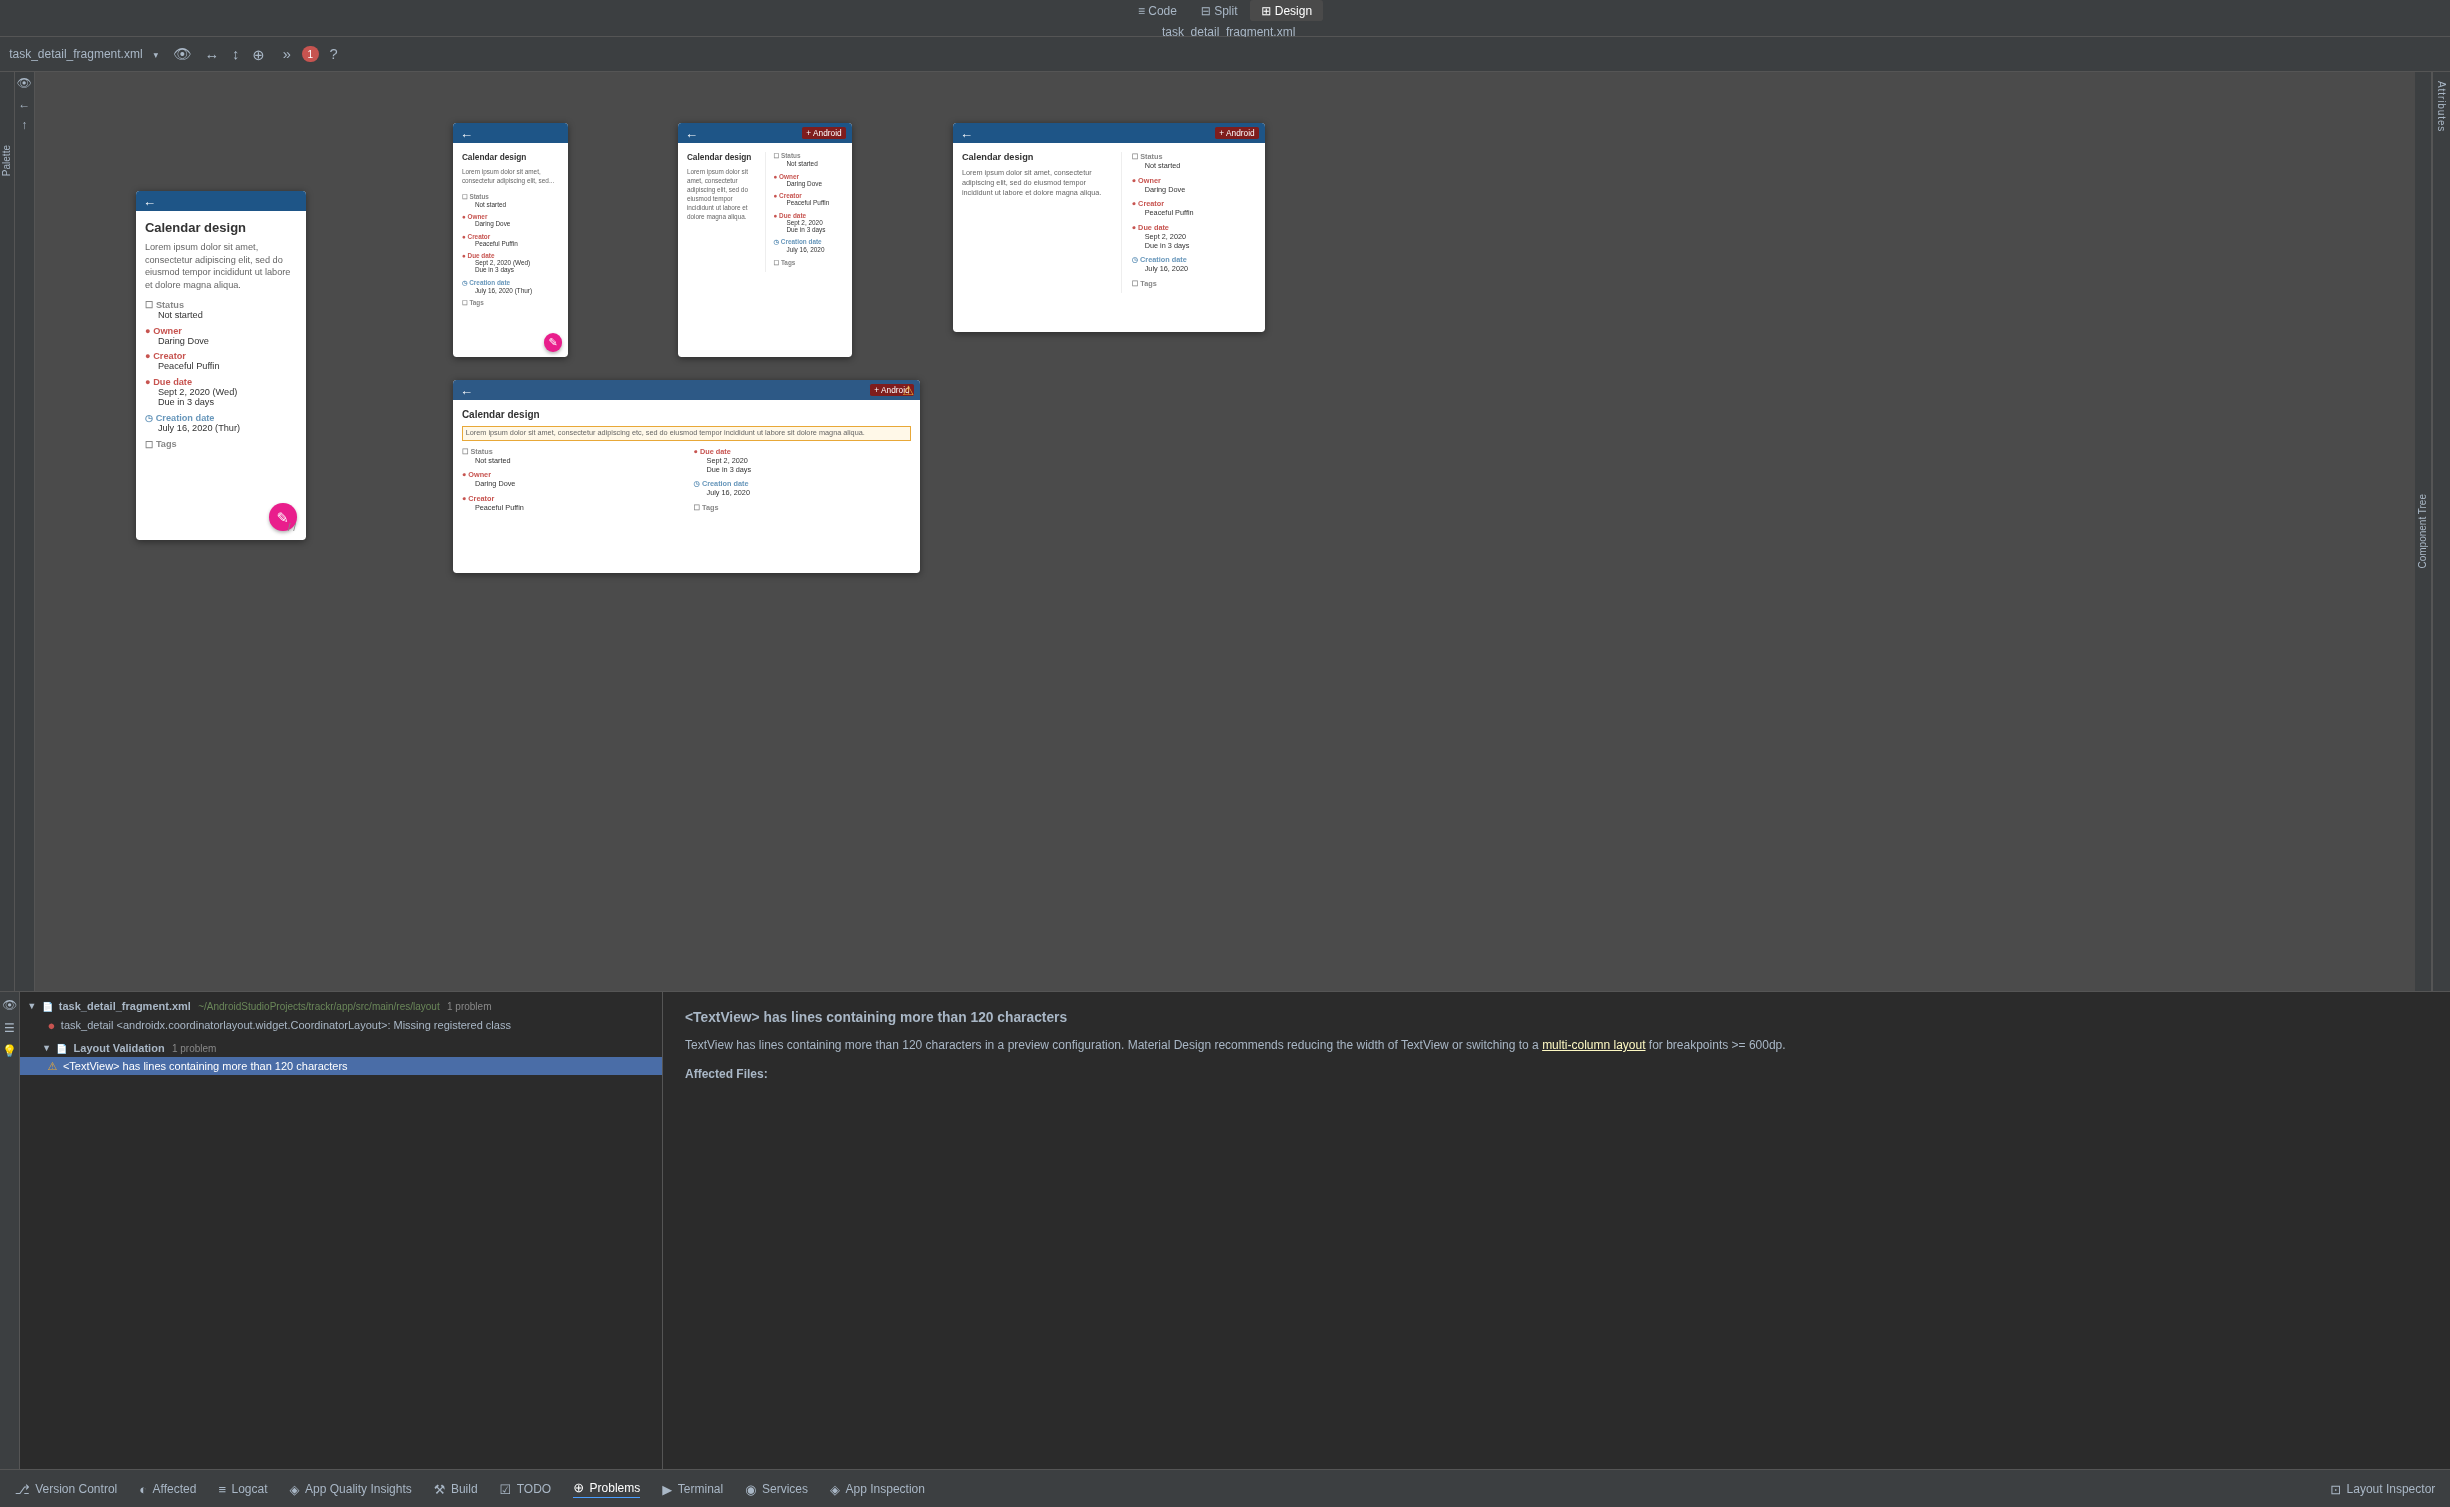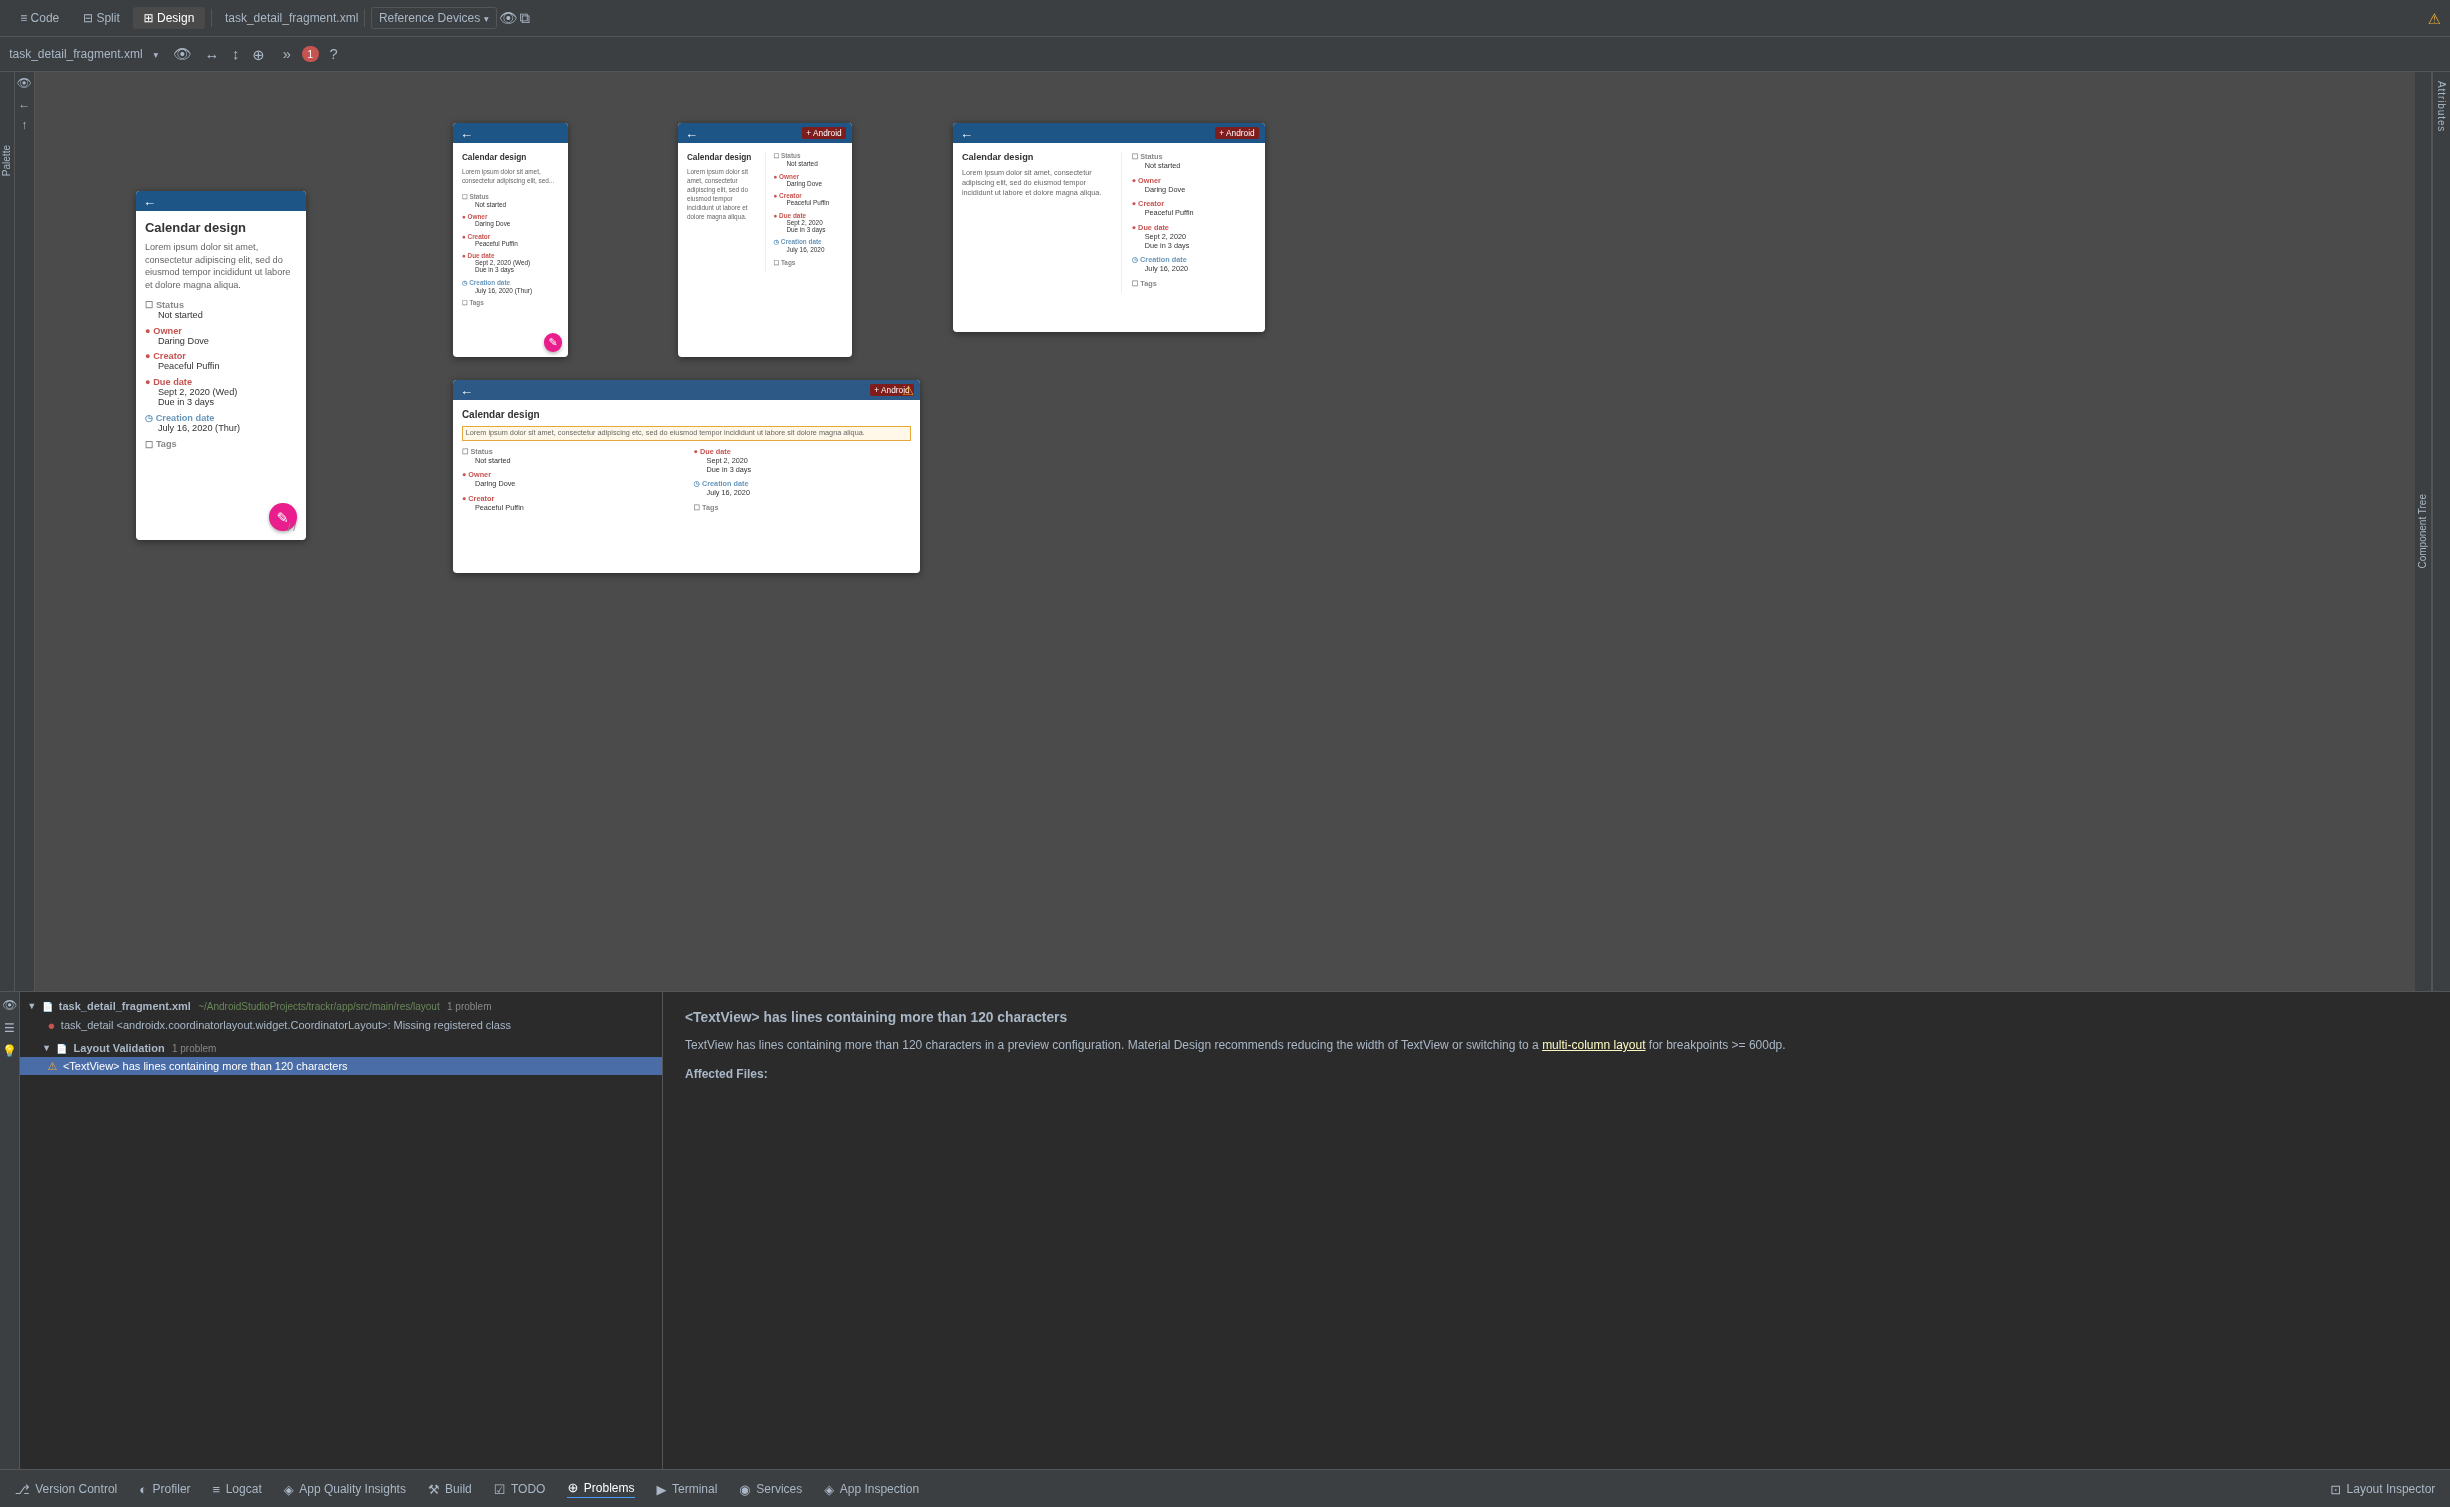--- a/index.html
+++ b/index.html
@@ -18,20 +18,21 @@
     
     .top-toolbar {
       background: #3c3f41;
       border-bottom: 0.9px solid #555;
       height: 37px;
       display: flex;
       align-items: center;
       padding: 0 9.2px;
       gap: 2px;
       flex-shrink: 0;
+      flex-direction: column;
     }
     .toolbar-tabs {
       display: flex;
       gap: 1.8px;
     }
     .toolbar-tab {
       padding: 3.7px 11px;
       border-radius: 2.8px;
       cursor: pointer;
       color: #a9b7c6;
@@ -787,21 +788,21 @@
   </div>
 </div>
 
 <div class="status-bar">
   <div class="status-item">
     <span class="status-icon-char">⎇</span>
     <span>Version Control</span>
   </div>
   <div class="status-item">
     <span class="status-icon-char">◐</span>
-    <span>Profiler</span>
+    <span>Affected</span>
   </div>
   <div class="status-item">
     <span class="status-icon-char">≡</span>
     <span>Logcat</span>
   </div>
   <div class="status-item">
     <span class="status-icon-char">◈</span>
     <span>App Quality Insights</span>
   </div>
   <div class="status-item">

